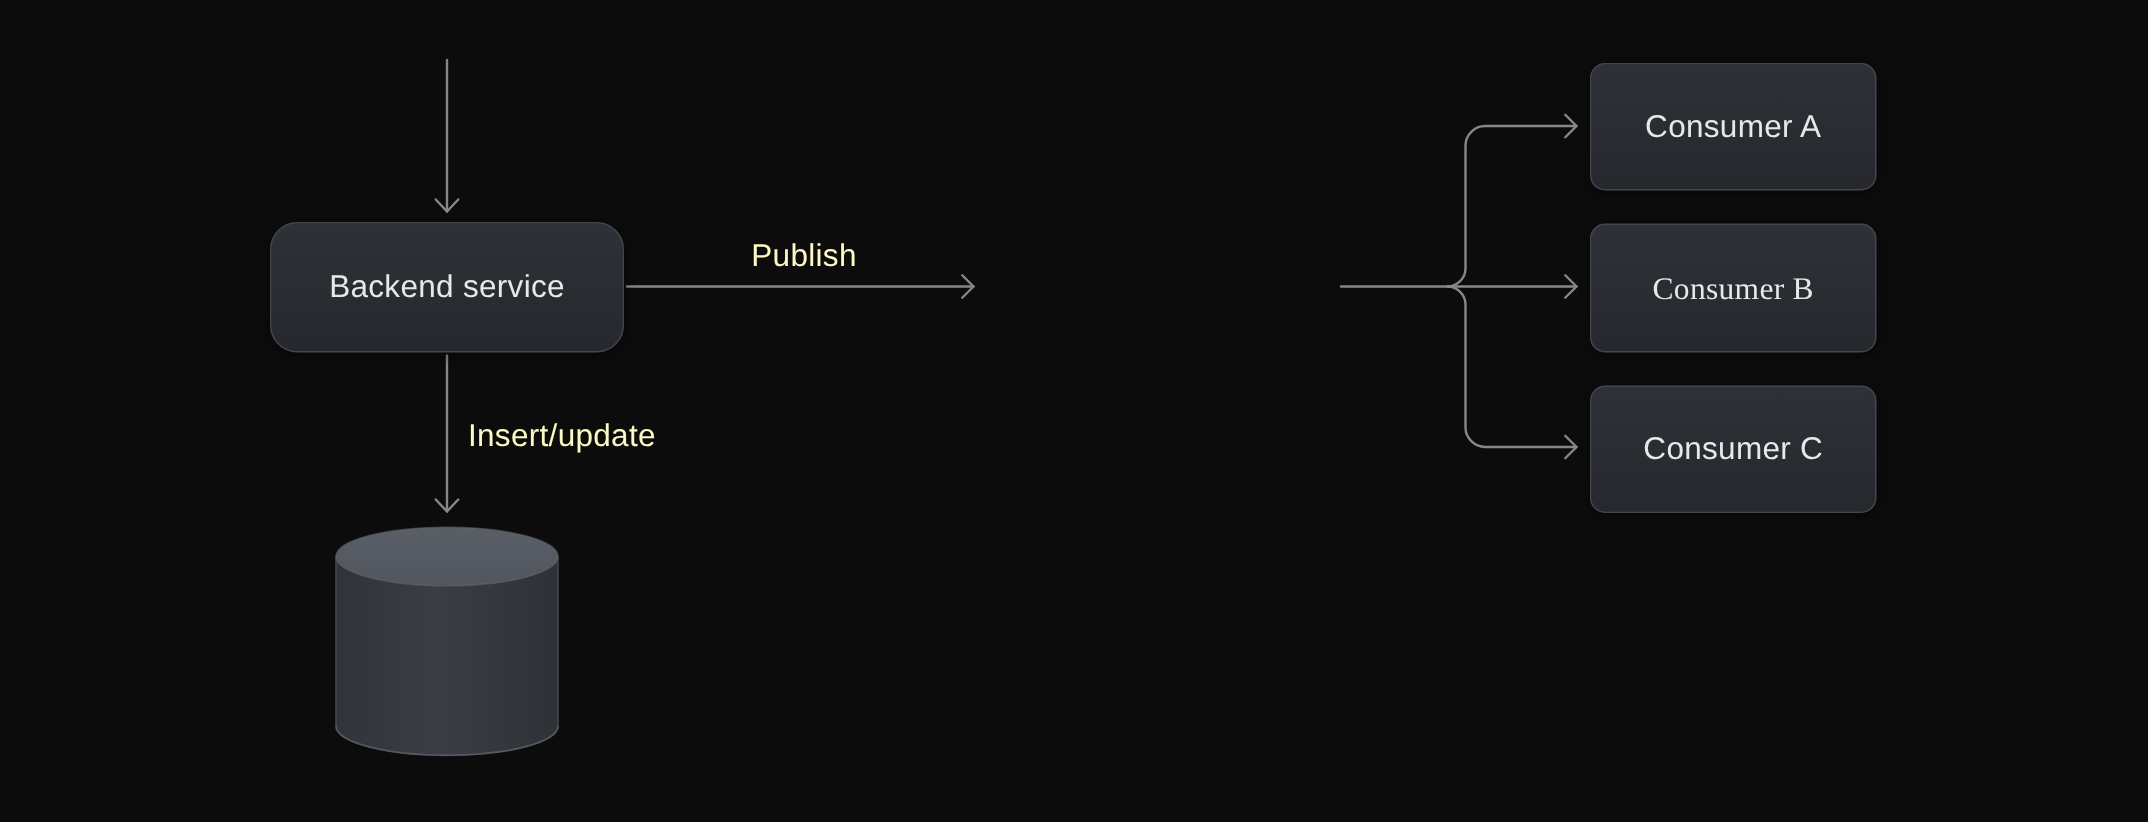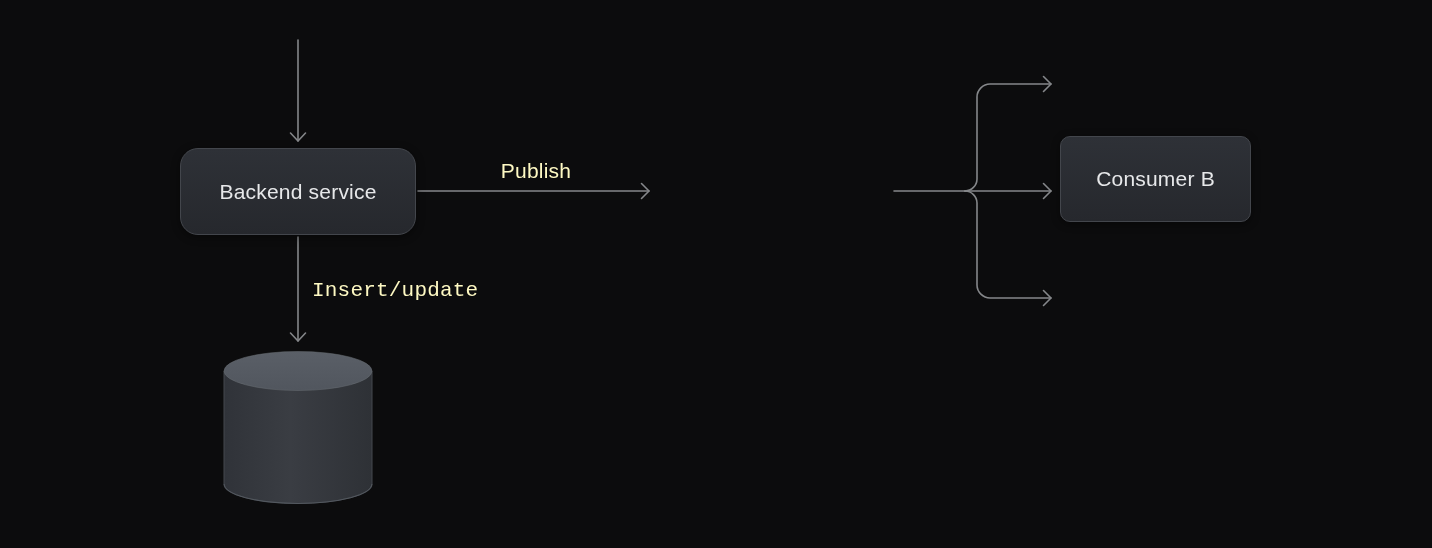--- a/index.html
+++ b/index.html
@@ -33,40 +33,39 @@
     border-radius: 10px;
     color: #e7e8ea;
     font-size: 21px;
     letter-spacing: 0.2px;
     box-sizing: border-box;
     box-shadow: 0 2px 8px rgba(0,0,0,0.45);
   }
   .node-backend  { left: 180px;  top: 148px; width: 236px; height: 87px; border-radius: 18px; }
   .node-broker   { left: 658px;  top: 148px; width: 234px; height: 86px; }
   .node-consumer-a { left: 1060px; top: 42px;  width: 191px; height: 85px; }
-  .node-consumer-b { left: 1060px; top: 136px; width: 191px; height: 86px; }
+  .node-consumer-b { left: 1060px; top: 149px; width: 191px; height: 86px; font-family: Liberation Serif, serif; }
   .node-consumer-c { left: 1060px; top: 257px; width: 191px; height: 85px; }
   .edge-label {
     position: absolute;
     color: #fef9c3;
     font-size: 21px;
     letter-spacing: 0.2px;
     white-space: nowrap;
   }
   .label-publish {
     left: 460px;
     top: 159px;
     width: 152px;
     text-align: center;
   }
   .label-insert {
     left: 312px;
     top: 279px;
     text-align: center;
-    font-family: Liberation Mono, monospace;
   }
 </style>
 </head>
 <body>
 
 <div class="stage">
 
   <svg class="connector-layer" viewBox="0 0 1432 548" xmlns="http://www.w3.org/2000/svg">
     <defs>
       <linearGradient id="cylBody" x1="0" y1="0" x2="1" y2="0">
@@ -108,23 +107,29 @@
       <path d="M224,484 A74,19.5 0 0 0 372,484" fill="none" stroke="#5a5f66" stroke-width="1.2" opacity="0.7"></path>
       <ellipse cx="298" cy="371" rx="74" ry="19.5" fill="url(#cylTop)" stroke="#646970" stroke-width="1" stroke-opacity="0.55"></ellipse>
     </g>
   </svg>
 
   <div class="node node-backend">
     <span>Backend service</span>
   </div>
 
 
+  <div class="node node-consumer-a">
+    <span>Consumer A</span>
+  </div>
 
   <div class="node node-consumer-b">
     <span>Consumer B</span>
   </div>
 
+  <div class="node node-consumer-c">
+    <span>Consumer C</span>
+  </div>
 
   <div class="edge-label label-publish">Publish</div>
 
   <div class="edge-label label-insert">Insert/update</div>
 
 </div>
 
 </body></html>

